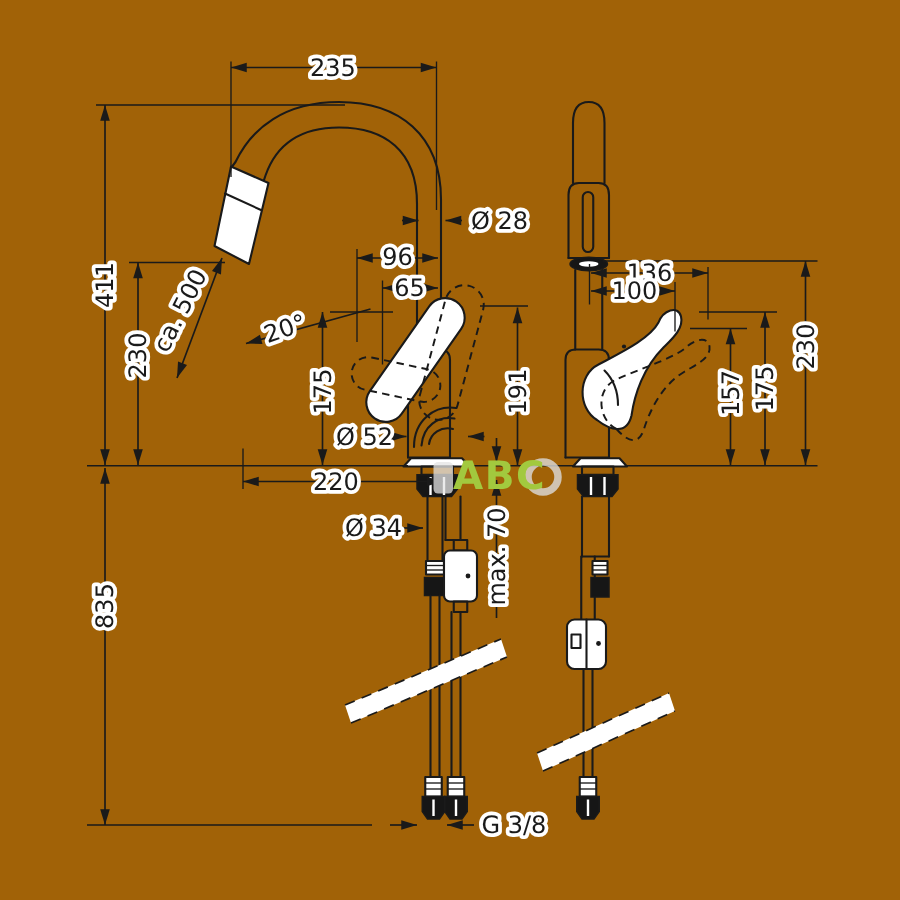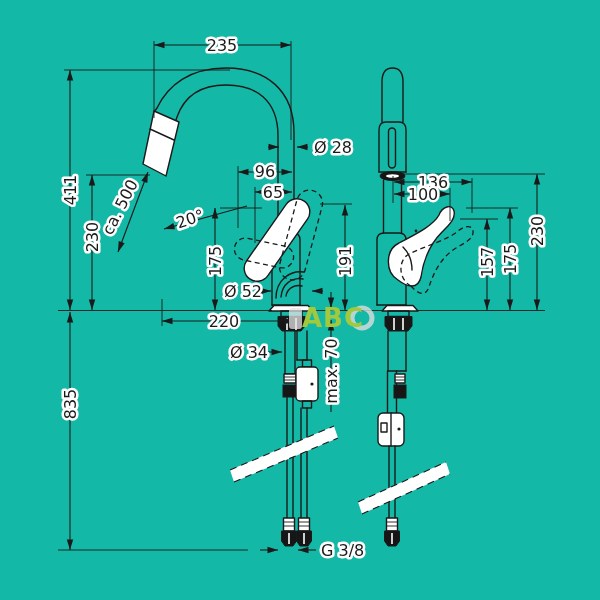--- a/index.html
+++ b/index.html
@@ -1,16 +1,16 @@
 <!DOCTYPE html>
 <html><head>
 <meta charset="utf-8">
 <style>
   html,body{margin:0;padding:0;background:#fff;}
-  .sheet{position:relative;width:600px;height:600px;background:#14b8a6;overflow:hidden;
+  .sheet{position:relative;width:600px;height:600px;background:#a16207;overflow:hidden;
          font-family:"DejaVu Sans","Liberation Sans",sans-serif;}
   svg{position:absolute;left:0;top:0;}
   svg text{font-family:"DejaVu Sans","Liberation Sans",sans-serif;font-size:16px;fill:#1a1a1a;
            paint-order:stroke;stroke:#ffffff;stroke-width:5px;stroke-linejoin:round;}
   svg text.wm{stroke-width:0;paint-order:normal;}
   .art{stroke:#1a1a1a;stroke-width:1.4;fill:none;stroke-linecap:round;stroke-linejoin:round;}
   .artf{stroke:#1a1a1a;stroke-width:1.4;fill:#ffffff;stroke-linejoin:round;}
   .dark{stroke:#1a1a1a;stroke-width:1;fill:#161616;}
   .dash{stroke:#1a1a1a;stroke-width:1.3;fill:none;stroke-dasharray:5 3.5;stroke-linejoin:round;}
   .dim{stroke:#1a1a1a;stroke-width:1.1;fill:none;}

